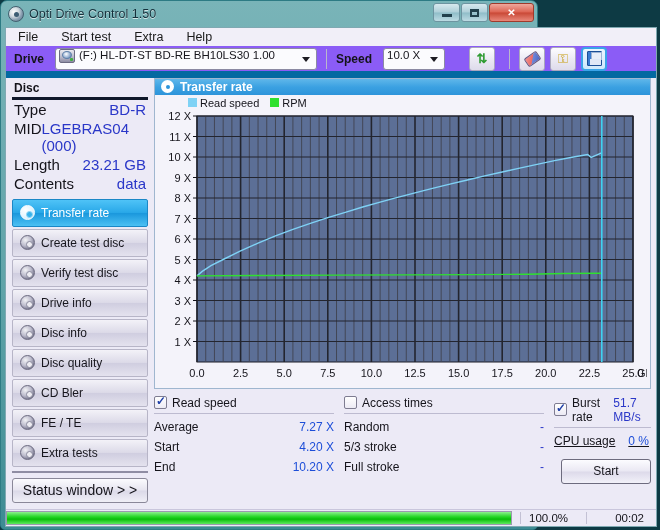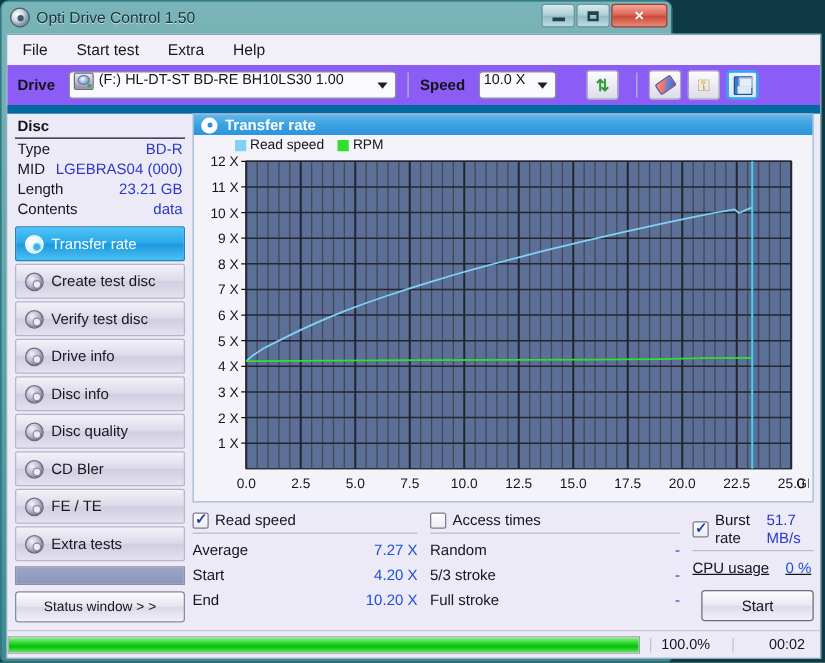--- a/index.html
+++ b/index.html
@@ -137,25 +137,25 @@
   }
   
   .body { flex: 1; display: flex; background: #eceaf6; }
   
   .leftpanel {
     width: 146px; display: flex; flex-direction: column;
     padding: 0 4px 0 6px;
   }
   .disc-head {
     font-size: 12px; font-weight: bold; color: #14131a;
-    padding: 3px 2px 2px 2px; border-bottom: 1px solid #0f172a;
+    padding: 3px 2px 2px 2px; border-bottom: 3px solid #0f172a;
   }
   .disc-row {
     display: flex; justify-content: space-between;
-    font-size: 12px; color: #15141b; padding: 1px 2px;
+    font-size: 15px; color: #15141b; padding: 1px 2px;
   }
   .disc-row .val { color: #2a37c8; }
   .sidebar { margin-top: 6px; display: flex; flex-direction: column; gap: 2px; }
   .side-item {
     height: 28px; display: flex; align-items: center; gap: 6px;
     padding-left: 7px;
     border: 1px solid #b7b5c7; border-radius: 2px;
     background: linear-gradient(180deg,#f3f2f8 0%, #dcdae8 48%, #d0cee0 52%, #e4e2ee 100%);
     font-size: 12px; color: #17161d;
   }
@@ -180,21 +180,21 @@
   .left-fill {
     flex: 1; margin-top: 4px;
     background: linear-gradient(180deg,#9aa5c6 0%, #8b97bd 100%);
     border: 1px solid #8f8da3;
   }
   .status-btn {
     height: 25px; margin: 5px 0 6px 0;
     border: 1px solid #8a8899; border-radius: 3px;
     background: linear-gradient(180deg,#fbfbfe 0%, #e7e5f0 48%, #dbd9e8 52%, #f0eff7 100%);
     display: flex; align-items: center; justify-content: center;
-    font-size: 11px; color: #15141b;
+    font-size: 14px; color: #15141b;
   }
   
   .rightpanel { flex: 1; display: flex; flex-direction: column; padding: 0 5px 0 2px; }
   .chart-card {
     background: #f4f3fa; border: 1px solid #9fb6cf;
     display: flex; flex-direction: column; flex: none; height: 311px;
   }
   .chart-header {
     height: 19px; display: flex; align-items: center; gap: 6px;
     padding-left: 6px;

